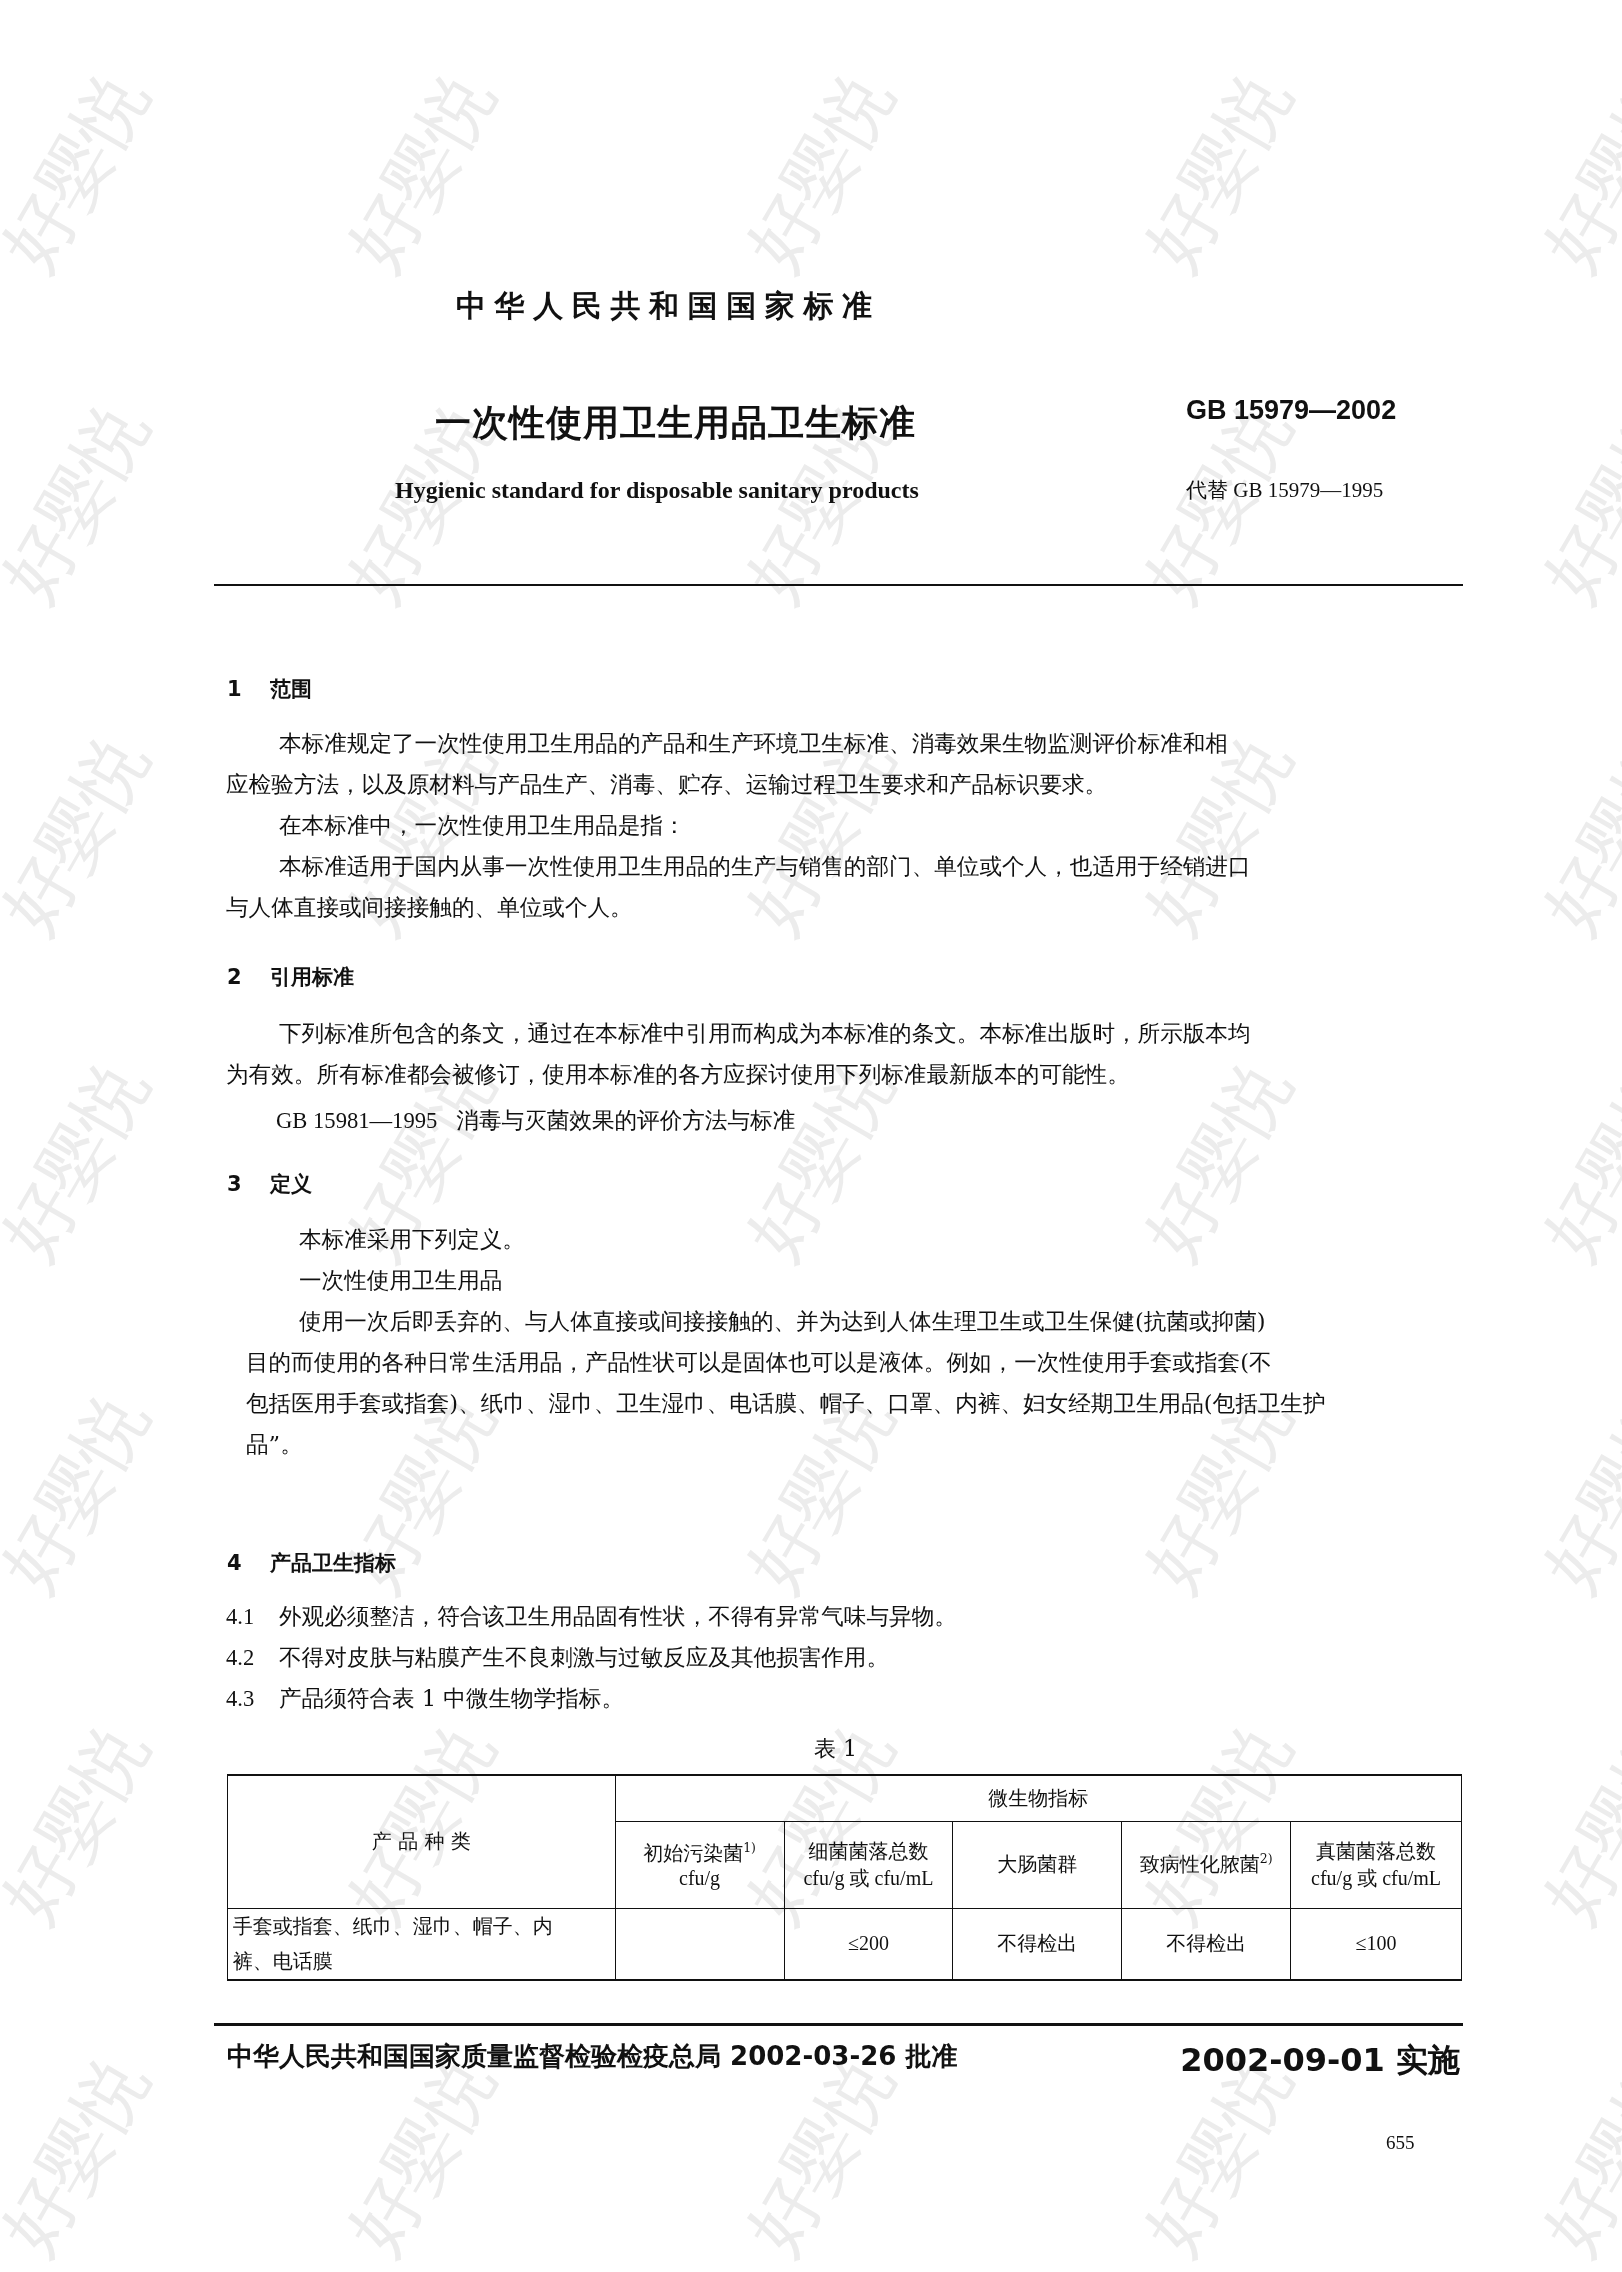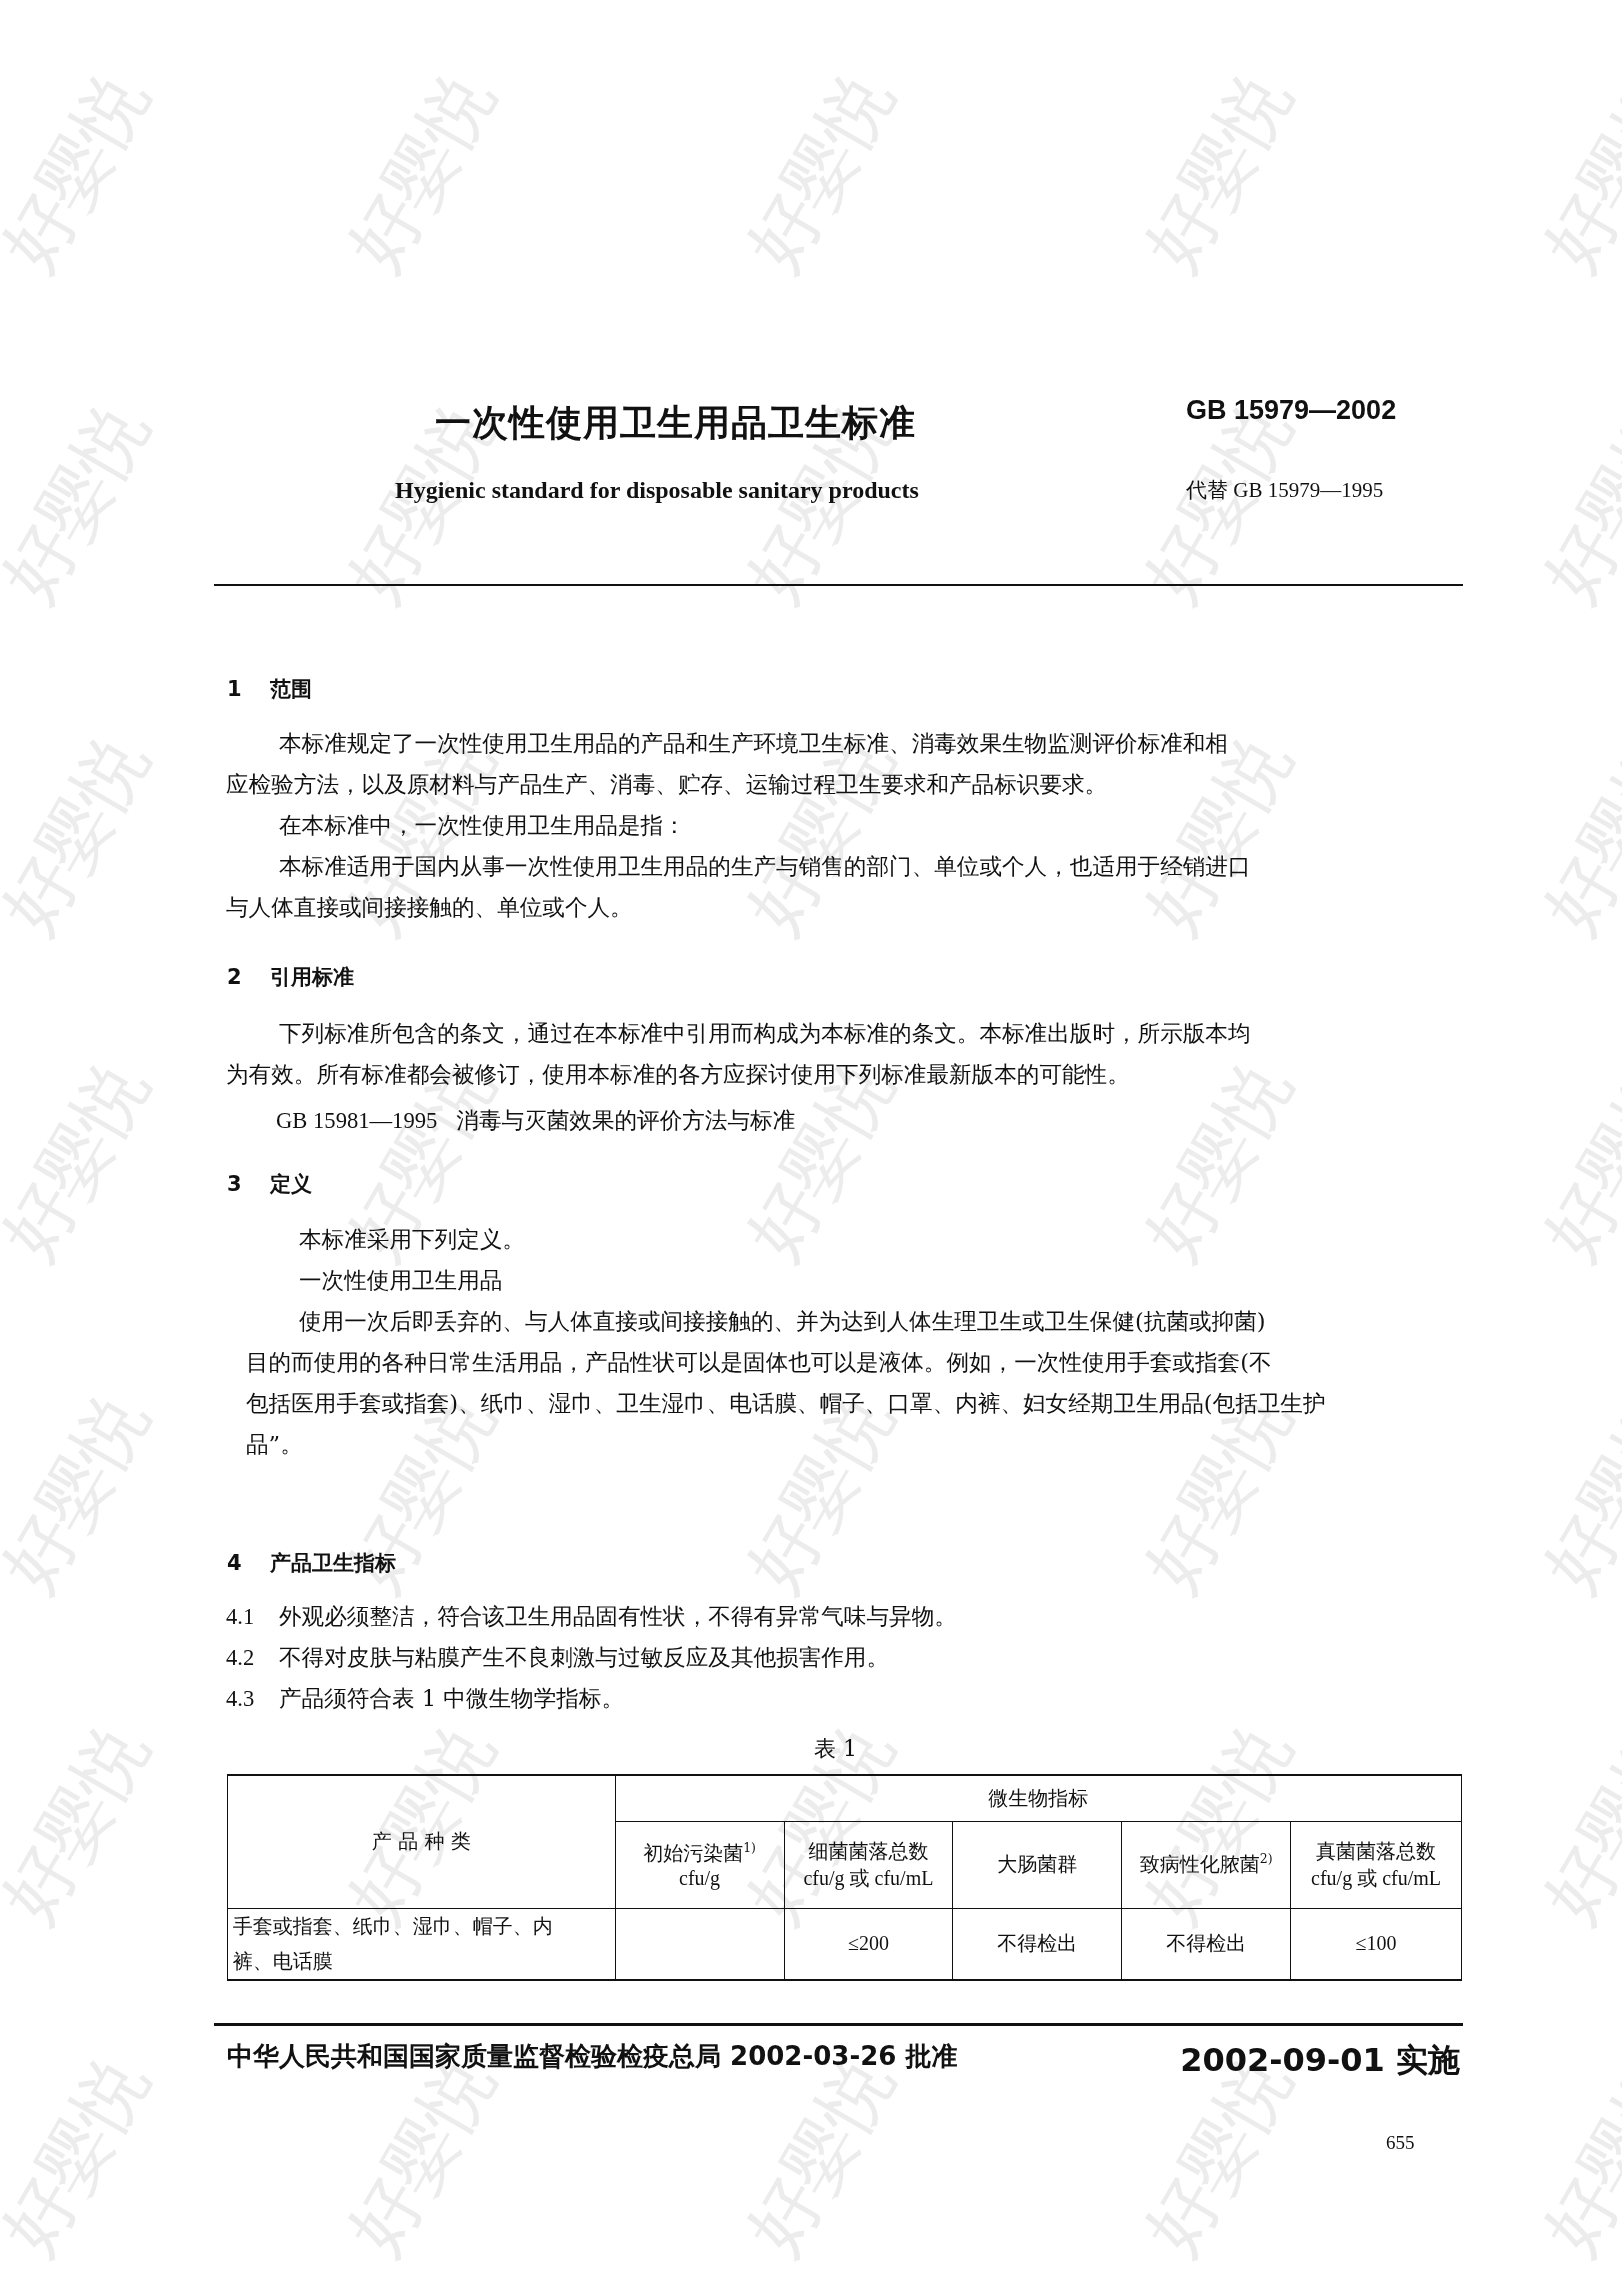--- a/index.html
+++ b/index.html
@@ -82,20 +82,21 @@
     <div class="wm" style="left:1513px;top:1777px;">好婴悦</div>
     <div class="wm" style="left:-29px;top:2109px;">好婴悦</div>
     <div class="wm" style="left:317px;top:2109px;">好婴悦</div>
     <div class="wm" style="left:716px;top:2109px;">好婴悦</div>
     <div class="wm" style="left:1114px;top:2109px;">好婴悦</div>
     <div class="wm" style="left:1513px;top:2109px;">好婴悦</div>
   </div>
 
   <div class="content">
 
+    <div class="national">中华人民共和国国家标准</div>
     <div class="title-cn">一次性使用卫生用品卫生标准</div>
     <div class="gb-code">GB 15979—2002</div>
     <div class="title-en">Hygienic standard for disposable sanitary products</div>
     <div class="replaces">代替 GB 15979—1995</div>
     <div class="hr-top"></div>
 
     <div class="sec" style="top:675px;">
       <span class="num">1</span><span>范围</span>
     </div>
     <div class="para" style="top:723px;">

